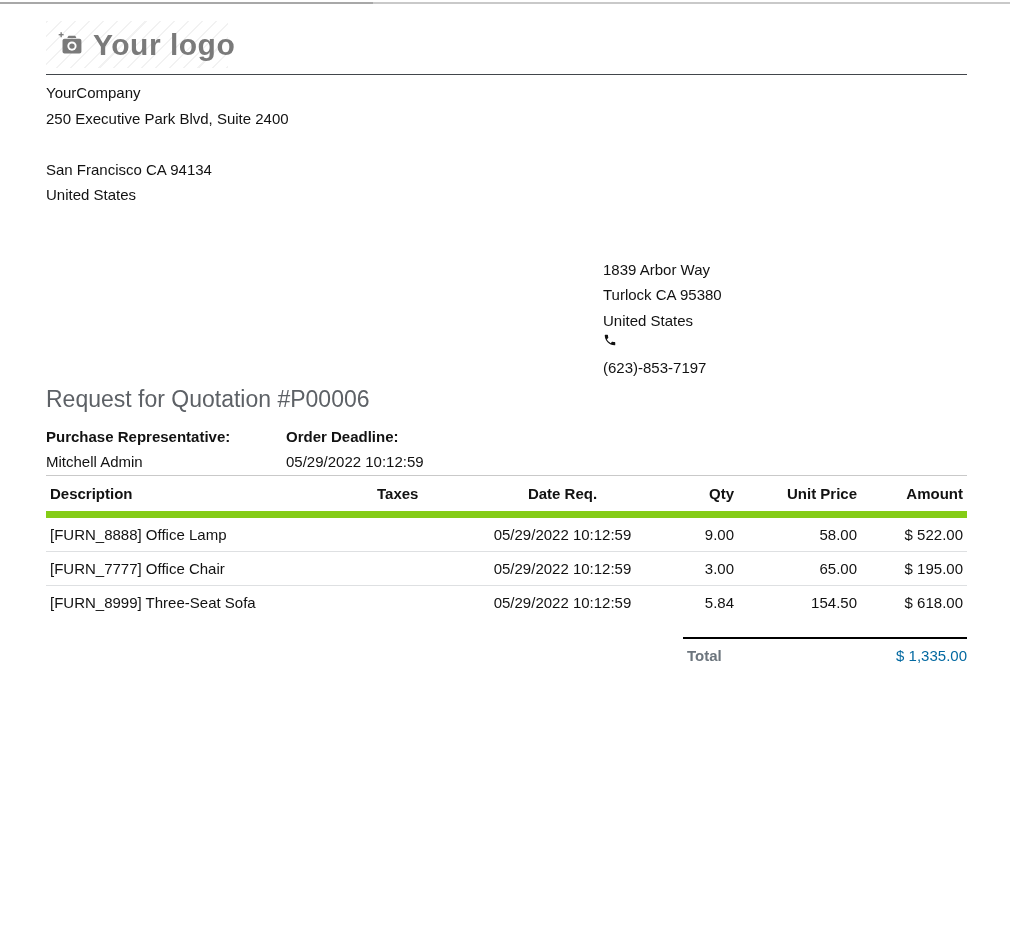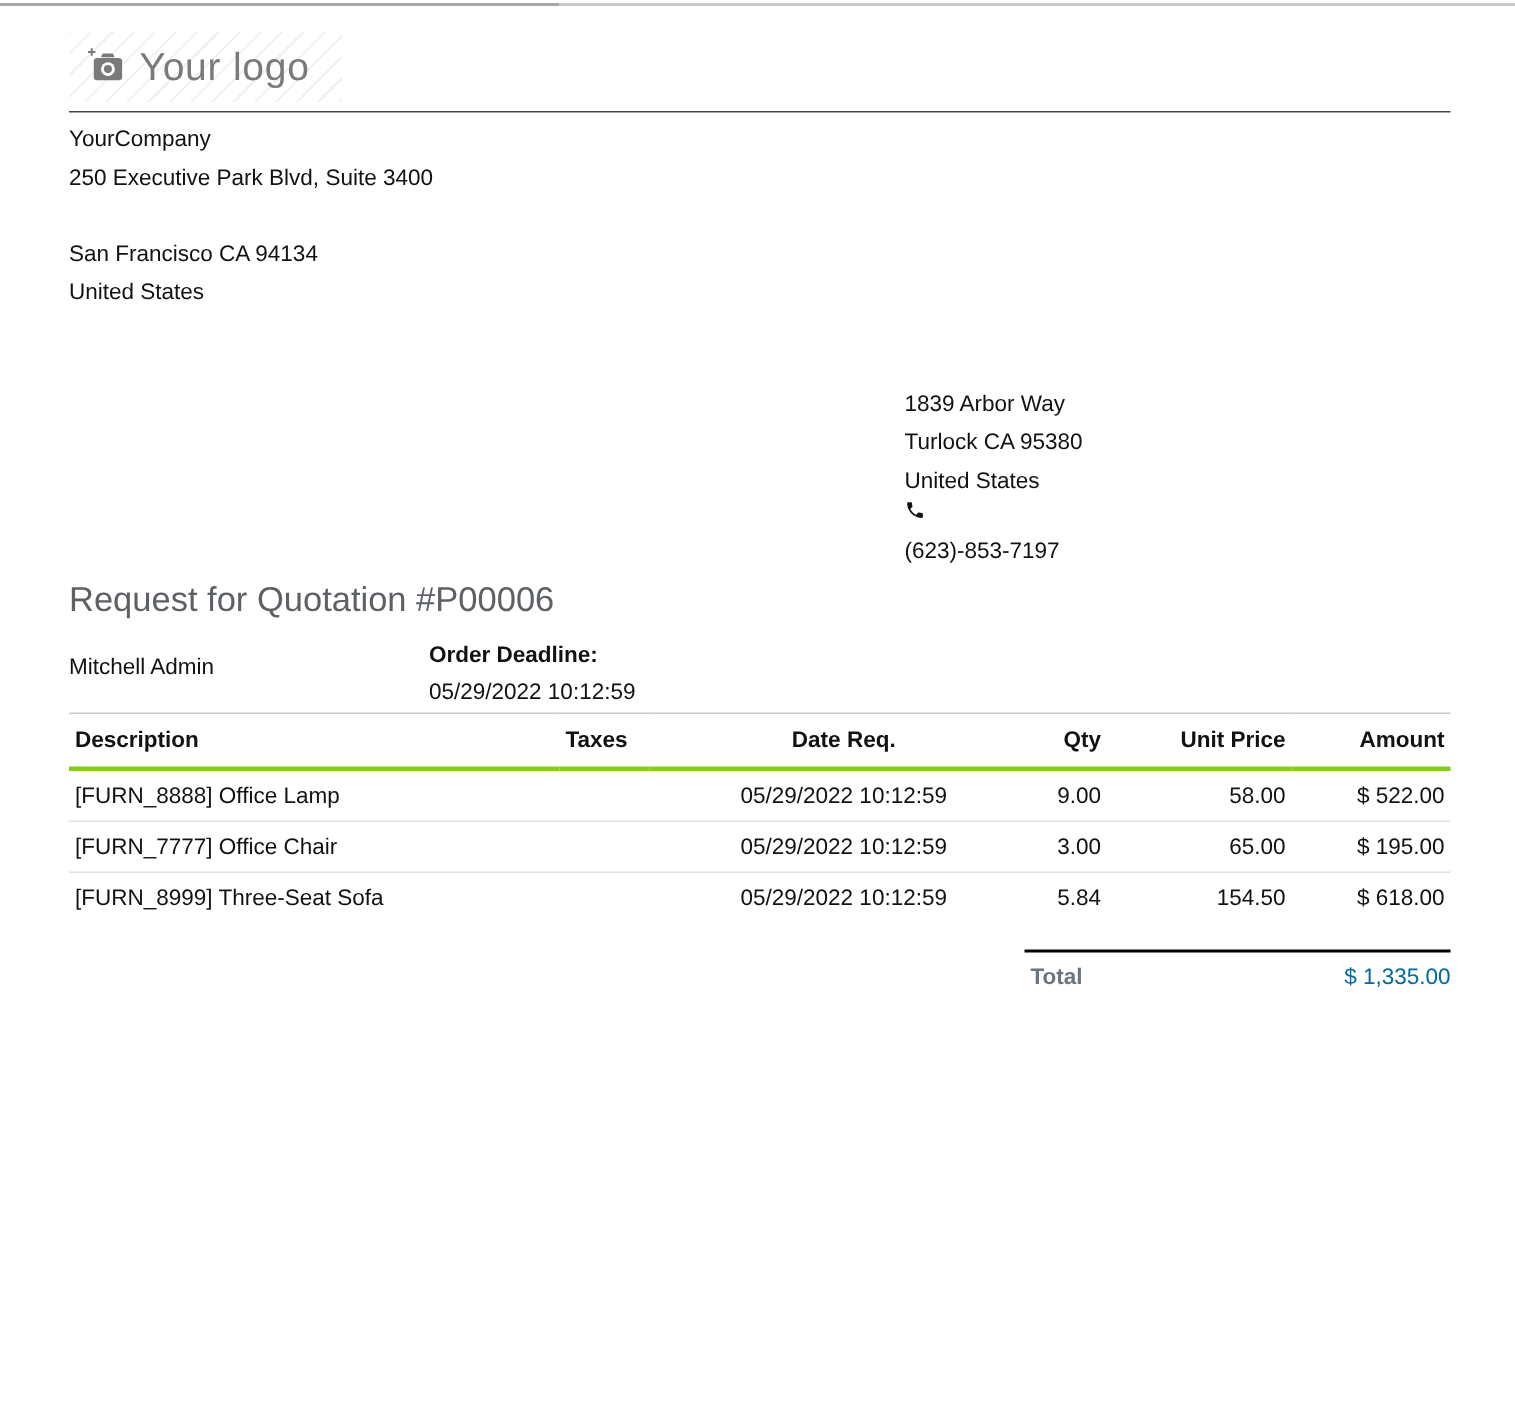--- a/index.html
+++ b/index.html
@@ -19,21 +19,21 @@
   }
   .page { padding: 21px 43px 0 46px; }
 
   
   .logo-wrap {
     display: inline-flex; align-items: center; gap: 9px;
     width: 182px; height: 47px; padding-left: 11px;
     background: repeating-linear-gradient(135deg, rgba(0,0,0,0.05) 0 1.5px, transparent 1.5px 10px);
   }
   .logo-text {
-    font-size: 26px; font-weight: normal; color: #7a7a7a; letter-spacing: 0.5px;
+    font-size: 30px; font-weight: bold; color: #7a7a7a; letter-spacing: 0.5px;
     white-space: nowrap;
   }
   .header-rule { border: none; border-top: 1.5px solid #42464b; margin-top: 6px; }
 
   
   .company-address { margin-top: 5px; line-height: 25.5px; }
   .addr-spacer { height: 25.5px; }
   .vendor-address { margin-top: 49px; margin-left: 557px; line-height: 25.5px; }
   .phone-line { display: flex; align-items: flex-start; gap: 8px; flex-direction: column; }
   .phone-line svg { flex: 0 0 auto; }
@@ -49,21 +49,21 @@
   .meta-col-1 { width: 240px; }
   .meta-label { font-weight: bold; line-height: 17px; }
   .meta-value { margin-top: 8px; line-height: 17px; }
 
   
   table.lines {
     width: 921px; margin-top: 5px;
     border-collapse: collapse; table-layout: fixed;
     border-top: 1px solid #c9c9c9;
   }
-  table.lines th { padding: 9px 4px; font-weight: bold; border-bottom: 3px solid #84cc16; }
+  table.lines th { padding: 9px 4px; font-weight: bold; border-bottom: 7px solid #84cc16; }
   table.lines td { padding: 8px 4px; }
   table.lines tbody tr { border-bottom: 1px solid #dee0e2; }
   table.lines tbody tr:last-child { border-bottom: none; }
   .al { text-align: left; }
   .ac { text-align: center; }
   .ar { text-align: right; }
 
   
   .total-block {
     width: 284px; margin-left: 637px; margin-top: 18px;
@@ -94,21 +94,21 @@
         <circle cx="13.3" cy="13.4" r="2.4" fill="#7a7a7a"></circle>
       </svg>
     </span>
     <span class="logo-text">Your logo</span>
   </div>
 
   <hr class="header-rule">
 
   <div class="company-address">
     <div>YourCompany</div>
-    <div>250 Executive Park Blvd, Suite 3400</div>
+    <div>250 Executive Park Blvd, Suite 2400</div>
     <div class="addr-spacer"></div>
     <div>San Francisco CA 94134</div>
     <div>United States</div>
   </div>
 
   <div class="vendor-address">
     <div>1839 Arbor Way</div>
     <div>Turlock CA 95380</div>
     <div>United States</div>
     <div class="phone-line">
@@ -118,20 +118,21 @@
         </svg>
       </span>
       <span>(623)-853-7197</span>
     </div>
   </div>
 
   <h1 class="doc-title">Request for Quotation #P00006</h1>
 
   <div class="meta-row">
     <div class="meta-col-1">
+      <div class="meta-label">Purchase Representative:</div>
       <div class="meta-value">Mitchell Admin</div>
     </div>
     <div>
       <div class="meta-label">Order Deadline:</div>
       <div class="meta-value">05/29/2022 10:12:59</div>
     </div>
   </div>
 
   <table class="lines">
     <colgroup>

